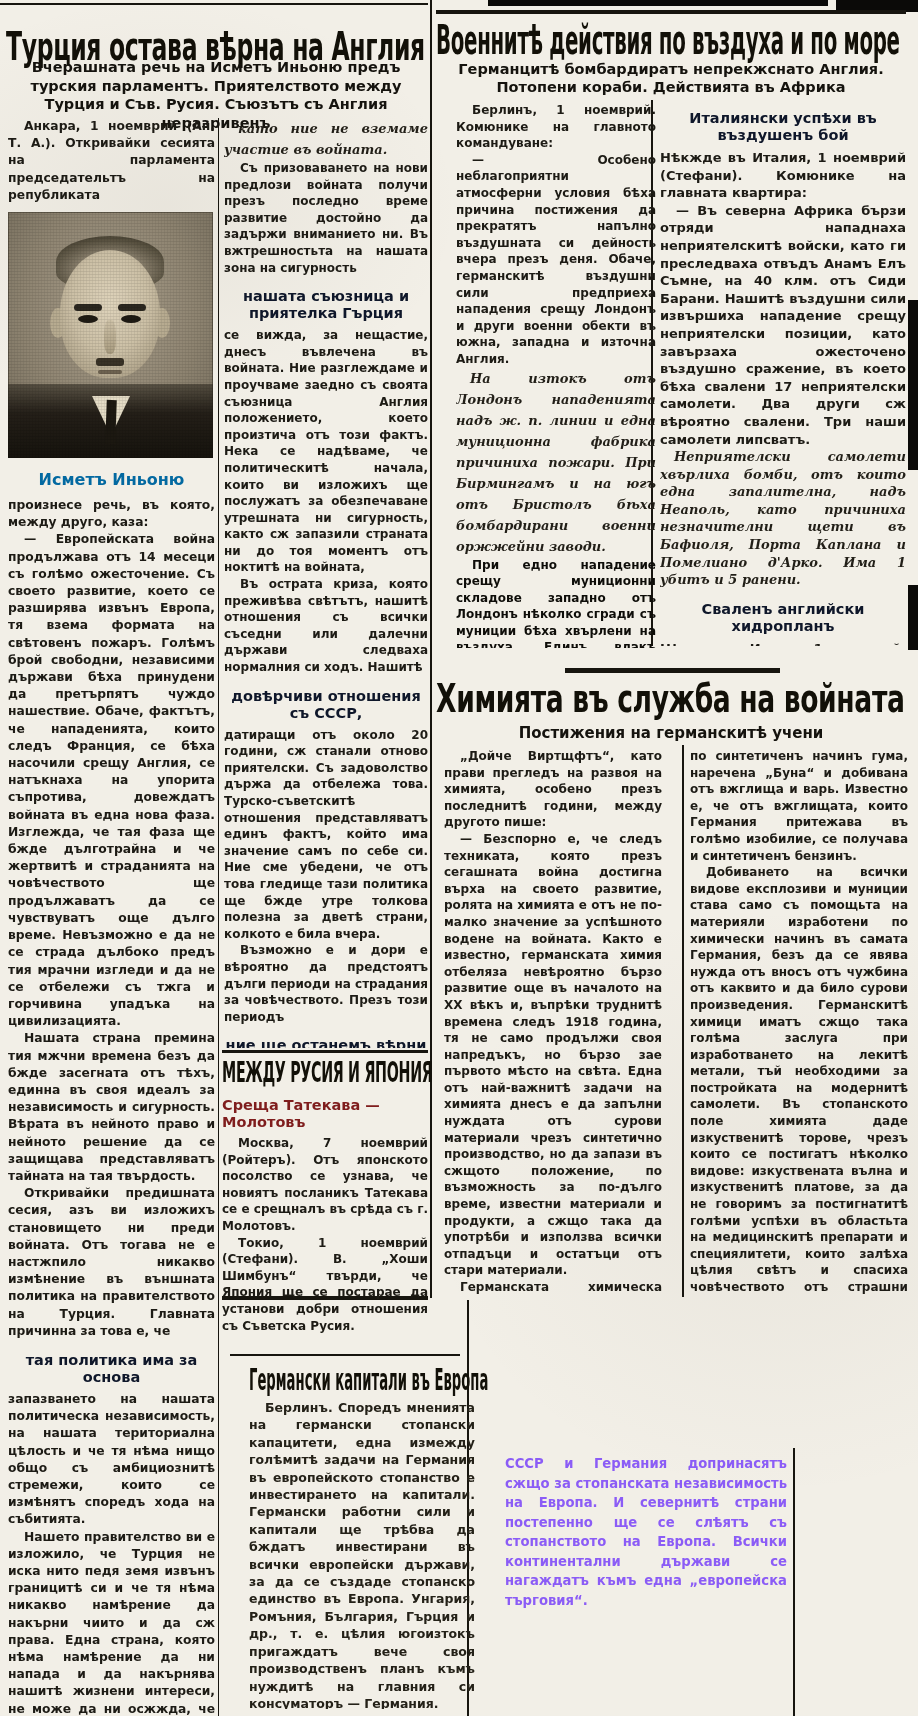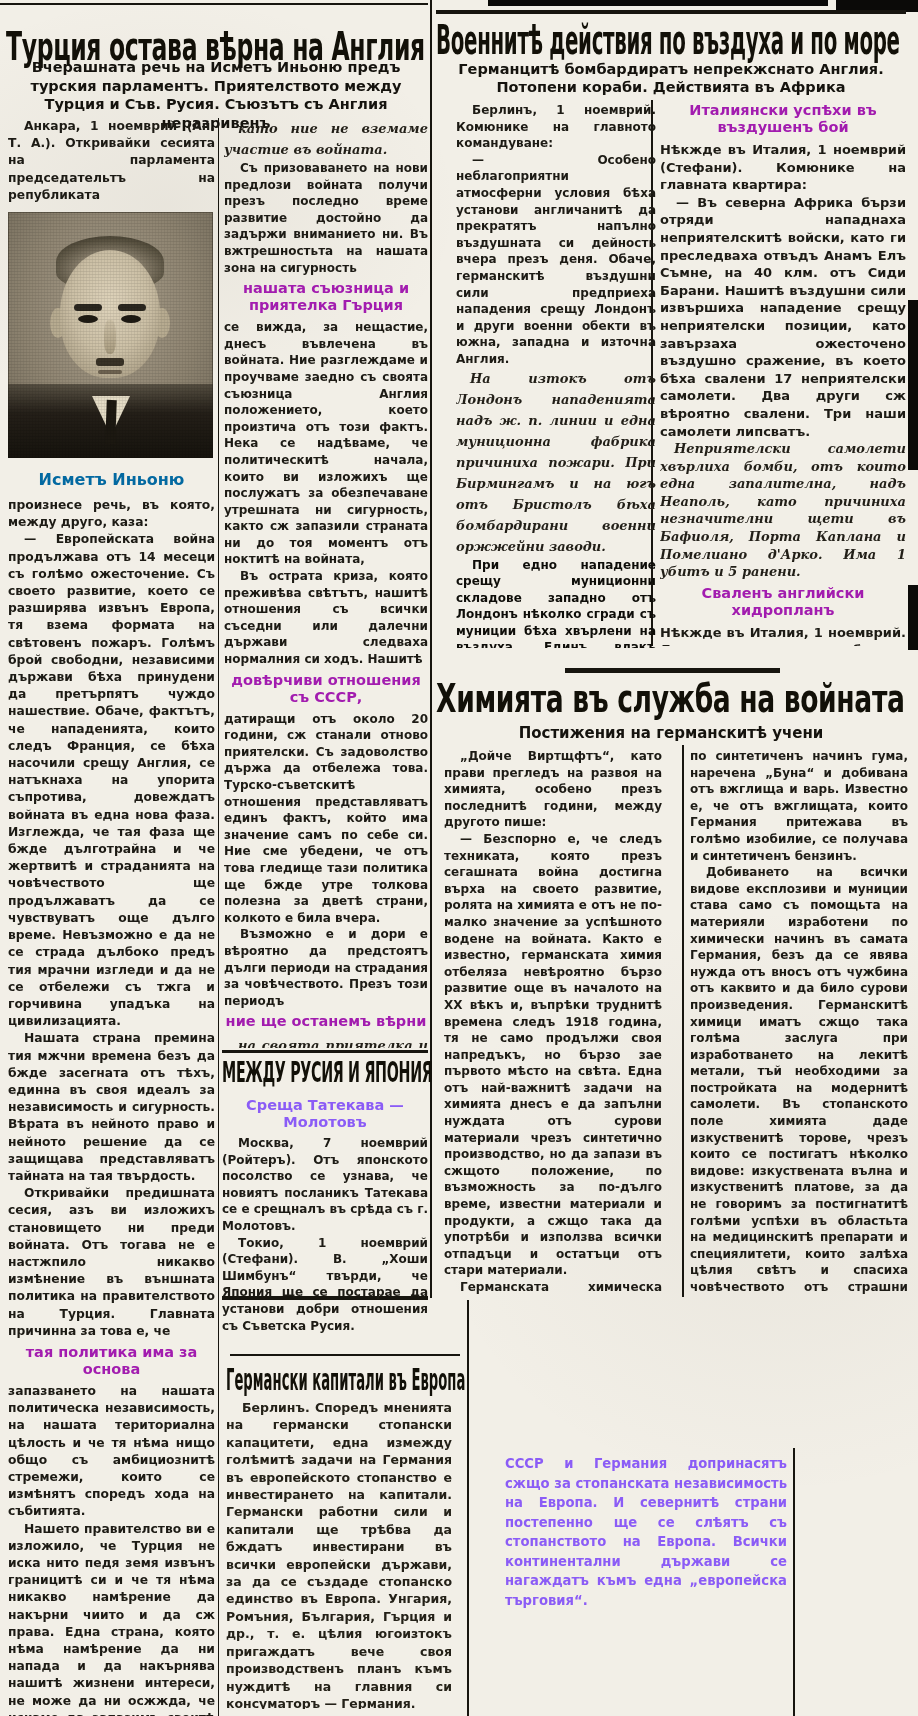--- a/index.html
+++ b/index.html
@@ -29,22 +29,22 @@
   .art-sub{font-weight:bold;text-align:center;color:#15130e}
   #sub-turkey{font-size:14.5px;line-height:18.5px}
   #sub-war{font-size:14.5px;line-height:18px}
   #sub-chem{font-size:15px}
 
   
   .b-p,.b-p0,.b-pb{font-size:12px;line-height:16.6px;font-weight:bold;text-align:justify;color:#1d1b15}
   .b-p{text-indent:16px}
   .b-pb{text-indent:16px;color:#0e0d09}
   .b-pi{font-family:"DejaVu Serif",serif;font-style:italic;font-weight:bold;font-size:13px;line-height:21px;text-align:justify;text-indent:14px;color:#221f18}
-  .b-h{font-size:14.5px;font-weight:bold;text-align:center;line-height:17px;margin:4px 0 5px;text-indent:0;color:#a21caf}
-  .b-hl2{font-size:14.5px;font-weight:bold;text-align:center;line-height:17px;margin:7px 0 4px;color:#8b5cf6}
+  .b-h{font-size:14.5px;font-weight:bold;text-align:center;line-height:17px;margin:12px 0 5px;text-indent:0;color:#0f172a}
+  .b-hl2{font-size:14.5px;font-weight:bold;text-align:left;line-height:17px;margin:7px 0 4px;color:#7f1d1d}
 
   .col{position:absolute;overflow:hidden}
   .col1 .b-p,.col1 .b-p0,.col1 .b-pb{font-size:12.3px;line-height:17.2px}
   .col4 .b-p,.col4 .b-p0{font-size:13px;line-height:17.6px}
   .col4 .b-pi{font-size:13px;line-height:17.6px}
   .gcol .b-p,.gcol .b-p0{font-size:12.5px;line-height:17.4px;color:#242118}
   .frag .b-p0{font-size:13.2px;line-height:19.5px;color:#8b5cf6}
 
   .caption{font-size:16px;font-weight:bold;text-align:center;margin:12px 0 8px;color:#0369a1}
 
@@ -151,36 +151,36 @@
 
 <div class="abs" style="left:222px;top:1056px;width:206px">
   <div id="h-rj" class="headline">МЕЖДУ РУСИЯ И ЯПОНИЯ</div>
   <div class="col" style="position:relative;width:206px;margin-top:8px">
       <div class="b-hl2">Среща Татекава — Молотовъ</div>
       <div class="b-p">Москва, 7 ноемврий (Ройтеръ). Отъ японското посолство се узнава, че новиятъ посланикъ Татекава се е срещналъ въ срѣда съ г. Молотовъ.</div>
       <div class="b-p">Токио, 1 ноемврий (Стефани). В. „Хоши Шимбунъ“ твърди, че Япония ще се постарае да установи добри отношения съ Съветска Русия.</div>
     </div>
 </div>
 
-<div class="abs" style="left:226px;top:1362px;width:228px">
+<div class="abs" style="left:249px;top:1362px;width:228px">
   <div id="h-gc" class="headline">Германски капитали въ Европа</div>
   <div class="col gcol" style="position:relative;width:226px;margin-top:12px;height:310px">
       <div class="b-p">Берлинъ. Споредъ мненията на германски стопански капацитети, една измежду голѣмитѣ задачи на Германия въ европейското стопанство е инвестирането на капитали. Германски работни сили и капитали ще трѣбва да бждатъ инвестирани въ всички европейски държави, за да се създаде стопанско единство въ Европа. Унгария, Ромъния, България, Гърция и др., т. е. цѣлия югоизтокъ пригаждатъ вече своя производственъ планъ къмъ нуждитѣ на главния си консуматоръ — Германия.</div>
     </div>
 </div>
 
 <div class="abs" style="left:434px;top:0;width:474px">
   <div id="h-war" class="headline abs" style="left:2px;top:16px">Военнитѣ действия по въздуха и по море</div>
   <div id="sub-war" class="art-sub abs" style="left:2px;top:60px;width:470px">Германцитѣ бомбардиратъ непрекжснато Англия. Потопени кораби. Действията въ Африка</div>
 </div>
 
 <div class="col col3" style="left:456px;top:102px;width:200px;height:546px">
   <div>
       <div class="b-p">Берлинъ, 1 ноемврий. Комюнике на главното командуване:</div>
-      <div class="b-p">— Особено неблагоприятни атмосферни условия бѣха установи англичанитѣ да прекратятъ напълно въздушната си дейность вчера презъ деня. Обаче, германскитѣ въздушни сили предприеха нападения срещу Лондонъ и други военни обекти въ южна, западна и източна Англия.</div>
+      <div class="b-p">— Особено неблагоприятни атмосферни условия бѣха причина постижения да прекратятъ напълно въздушната си дейность вчера презъ деня. Обаче, германскитѣ въздушни сили предприеха нападения срещу Лондонъ и други военни обекти въ южна, западна и източна Англия.</div>
       <div class="b-pi">На изтокъ отъ Лондонъ нападенията надъ ж. п. линии и една муниционна фабрика причиниха пожари. При Бирмингамъ и на югъ отъ Бристолъ бѣха бомбардирани военни оржжейни заводи.</div>
       <div class="b-pb">При едно нападение срещу муниционни складове западно отъ Лондонъ нѣколко сгради съ муниции бѣха хвърлени на въздуха. Единъ влакъ дейралира. При други нападения срещу летища бѣха отбелязани пряки удари надъ хангари, скривалища и др. сгради.</div>
     </div>
 </div>
 
 <div class="col col4" style="left:660px;top:98px;width:246px;height:548px">
   <div>
       <div class="b-h">Италиянски успѣхи въ въздушенъ бой</div>
       <div class="b-p0">Нѣкжде въ Италия, 1 ноемврий (Стефани). Комюнике на главната квартира:</div>
       <div class="b-p">— Въ северна Африка бързи отряди нападнаха неприятелскитѣ войски, като ги преследваха отвъдъ Анамъ Елъ Съмне, на 40 клм. отъ Сиди Барани. Нашитѣ въздушни сили извършиха нападение срещу неприятелски позиции, като завързаха ожесточено въздушно сражение, въ което бѣха свалени 17 неприятелски самолети. Два други сж вѣроятно свалени. Три наши самолети липсватъ.</div>

